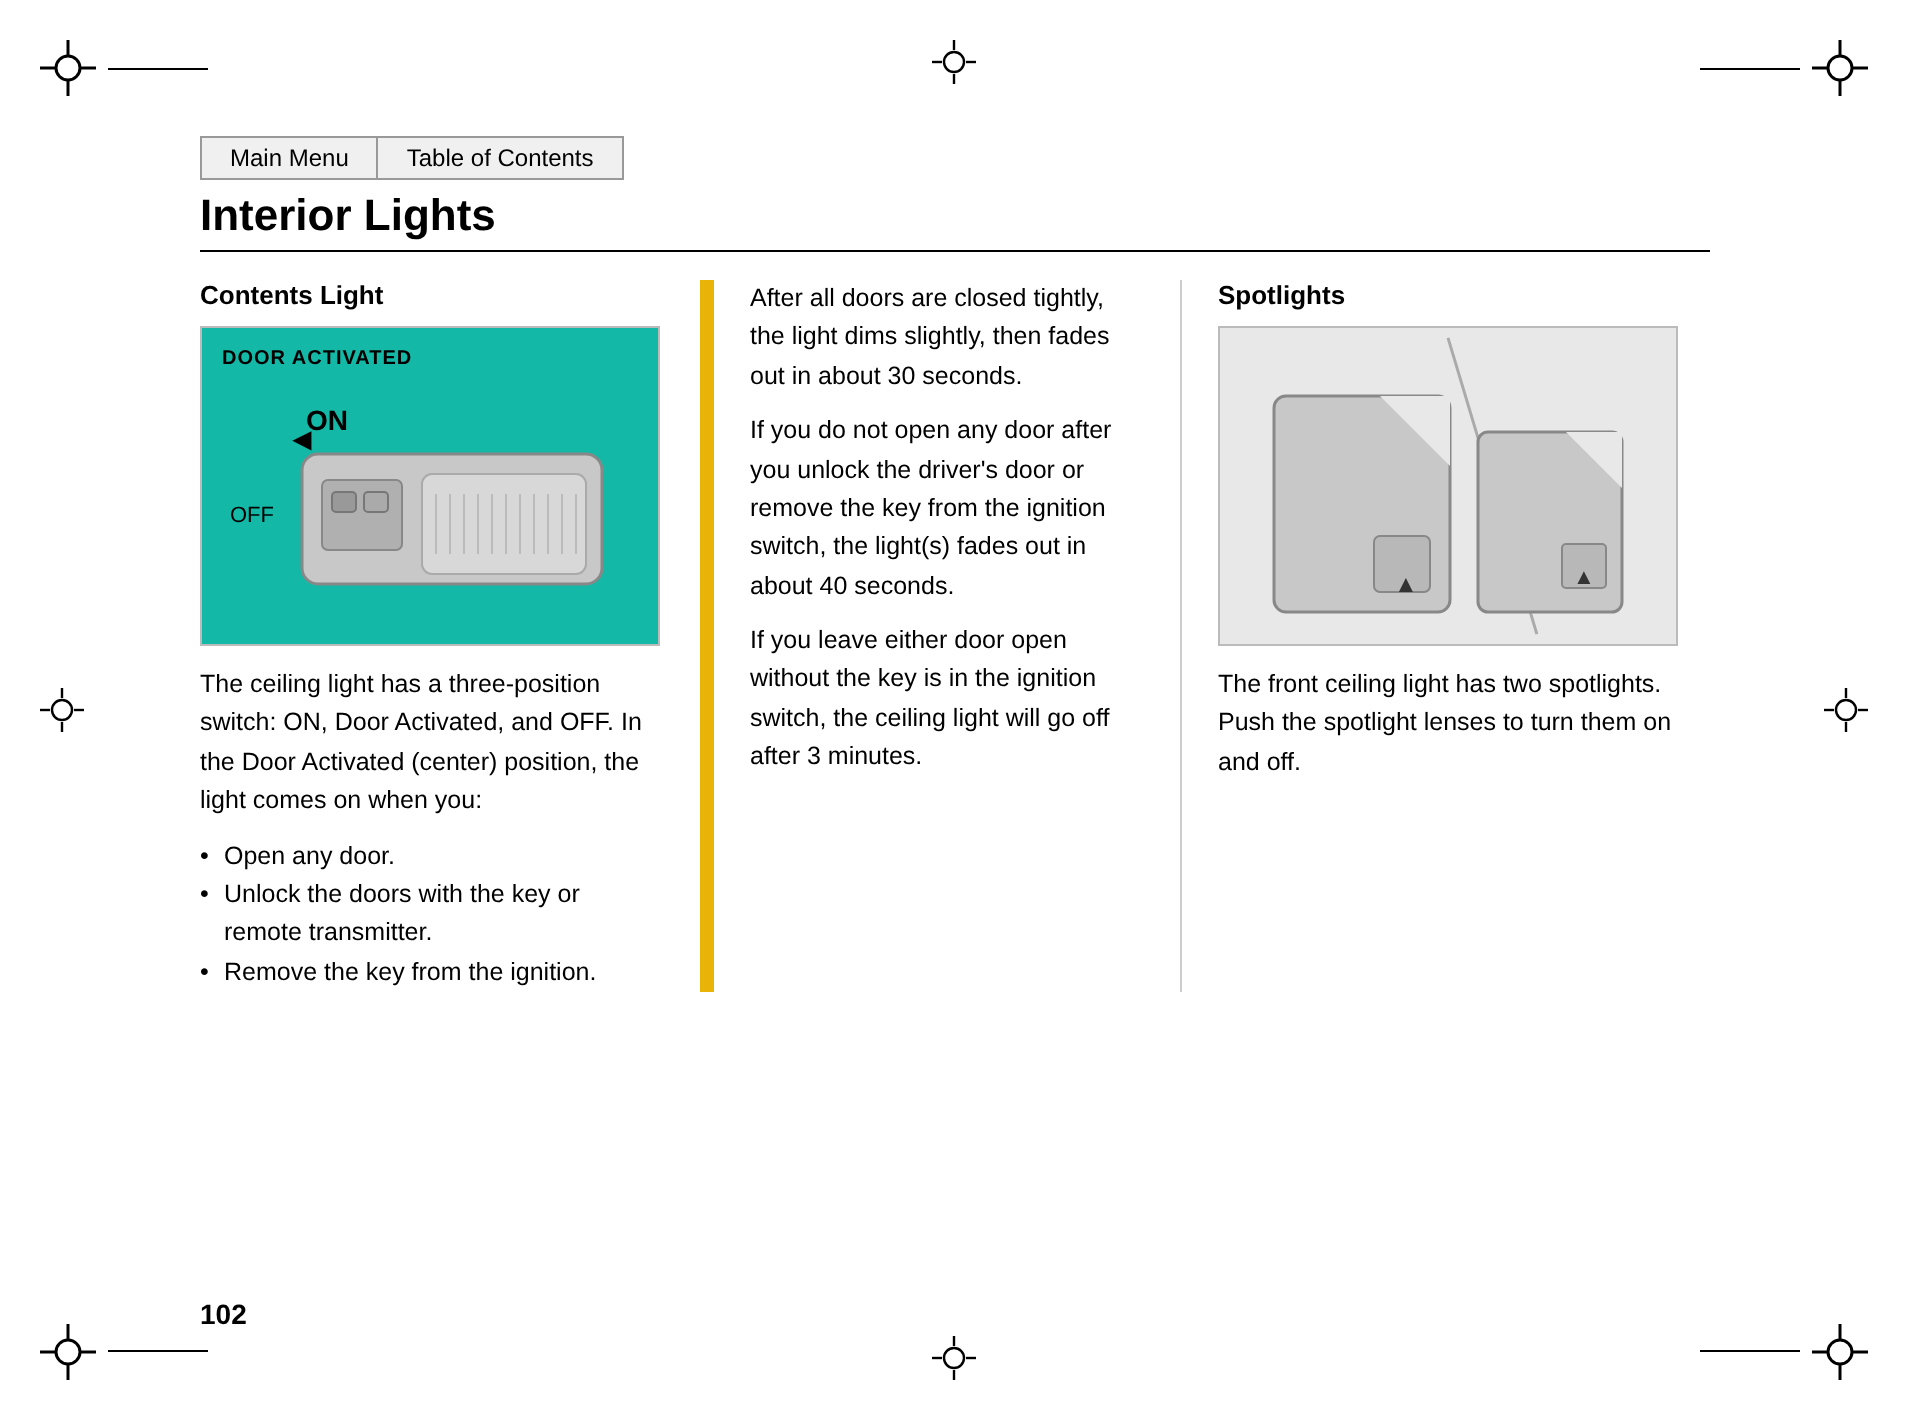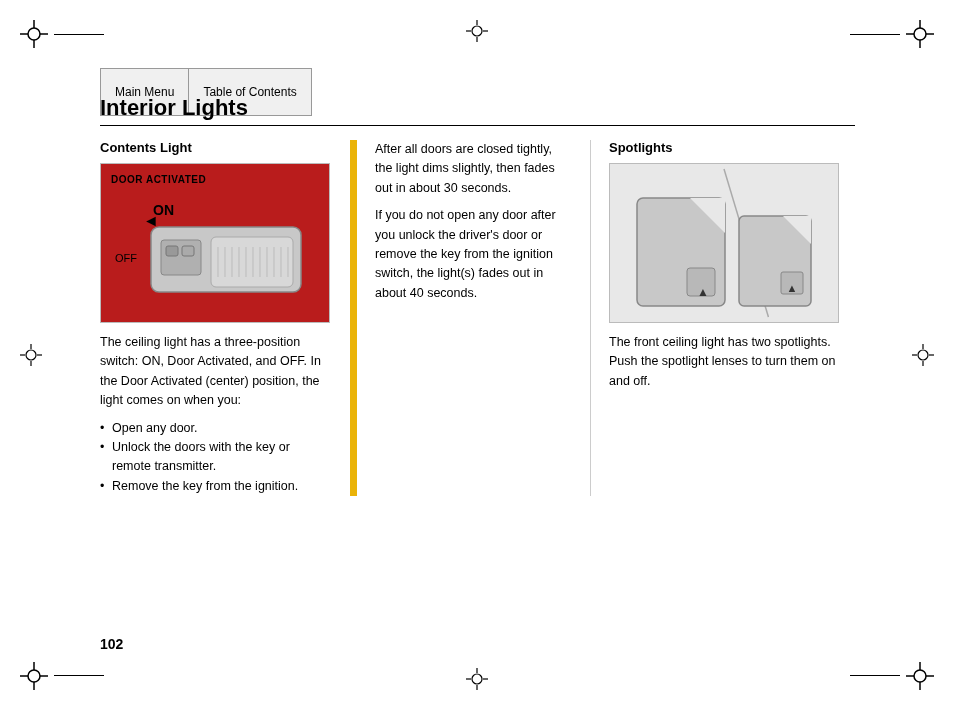--- a/index.html
+++ b/index.html
@@ -51,21 +51,21 @@
     .nav-bar {
       position: absolute;
       top: 68px;
       left: 100px;
       display: flex;
       gap: 0;
     }
 
     .nav-btn {
       border: 1px solid #999;
-      padding: 16px 14px;
+      padding: 3px 14px;
       font-size: 12px;
       font-family: Arial, sans-serif;
       background: #f0f0f0;
       cursor: pointer;
     }
     .nav-btn:first-child {
       border-right: none;
     }
 
     
@@ -117,21 +117,21 @@
     .section-heading {
       font-weight: bold;
       font-family: Arial, sans-serif;
       font-size: 13px;
       margin-bottom: 8px;
     }
 
     
     .ceiling-light-diagram {
       border: 1px solid #bbb;
-      background: #b91c1c;
+      background: #14b8a6;
       width: 230px;
       height: 160px;
       margin-bottom: 10px;
       position: relative;
       overflow: hidden;
     }
 
     .diagram-label-door {
       position: absolute;
       top: 10px;
@@ -206,21 +206,21 @@
       overflow: hidden;
       display: flex;
       align-items: center;
       justify-content: center;
       gap: 10px;
     }
 
     
     .page-number {
       position: absolute;
-      bottom: 58px;
+      bottom: 45px;
       left: 100px;
       font-weight: bold;
       font-size: 14px;
       font-family: Arial, sans-serif;
     }
   </style>
 </head>
 <body>
 
 <div class="corner-mark tl">
@@ -350,20 +350,21 @@
     <ul class="bullet-list">
       <li>Open any door.</li>
       <li>Unlock the doors with the key or remote transmitter.</li>
       <li>Remove the key from the ignition.</li>
     </ul>
   </div>
 
   <div class="col-mid">
     <p class="body-text">After all doors are closed tightly, the light dims slightly, then fades out in about 30 seconds.</p>
     <p class="body-text">If you do not open any door after you unlock the driver's door or remove the key from the ignition switch, the light(s) fades out in about 40 seconds.</p>
+    <p class="body-text">If you leave either door open without the key is in the ignition switch, the ceiling light will go off after 3 minutes.</p>
   </div>
 
   <div class="col-right">
     <div class="section-heading">Spotlights</div>
 
     <div class="spotlights-diagram">
 
       <svg style="position:absolute;top:0;left:0;width:100%;height:100%;pointer-events:none;" viewBox="0 0 230 160">
         <line x1="115" y1="5" x2="160" y2="155" stroke="#aaa" stroke-width="1.5"></line>
       </svg>

